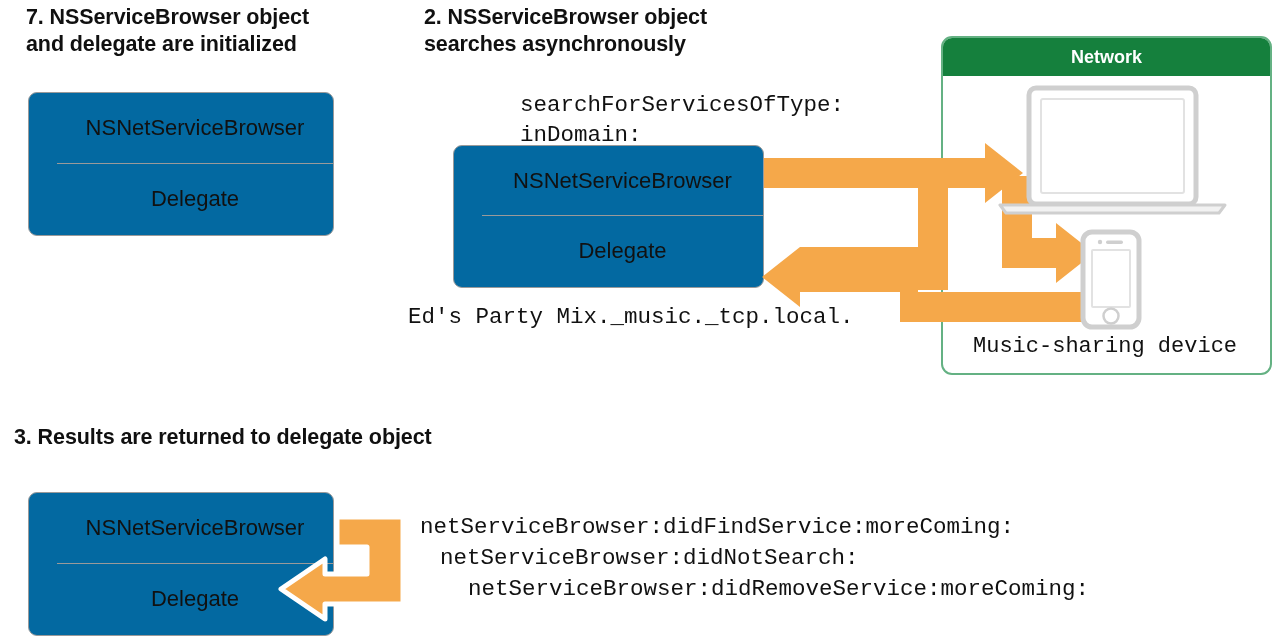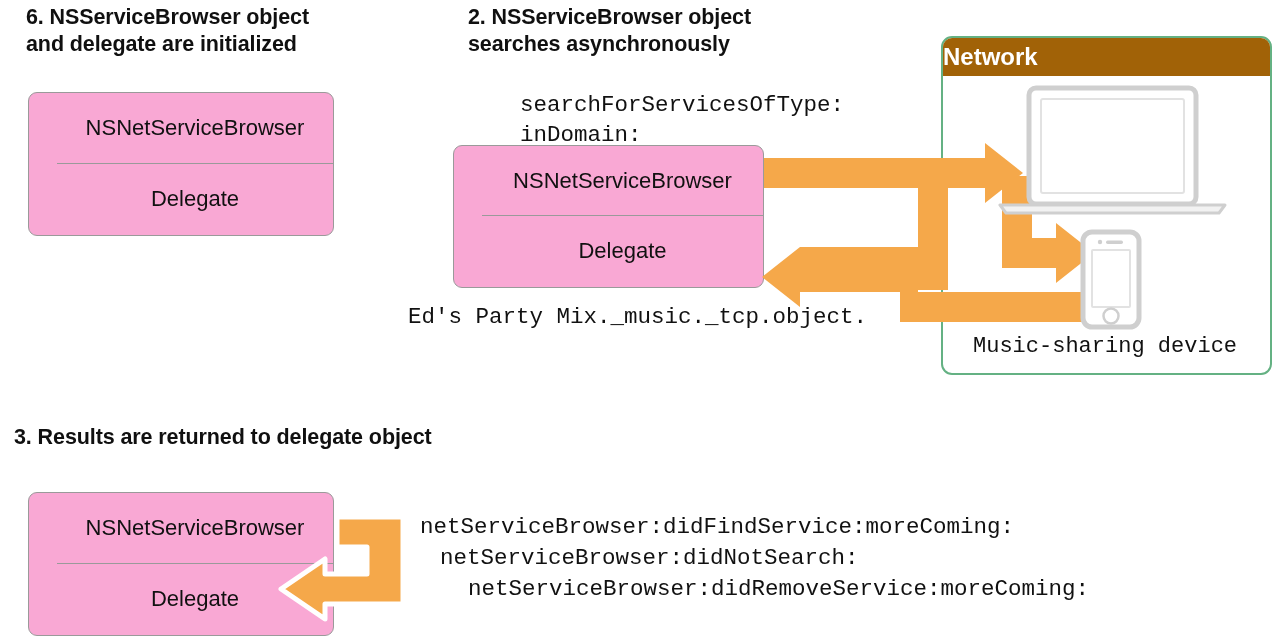--- a/index.html
+++ b/index.html
@@ -23,21 +23,21 @@
     font-weight: bold;
     font-size: 21.5px;
     line-height: 27px;
     color: #101010;
     letter-spacing: -0.1px;
     white-space: pre-line;
   }
 
   
   .obj-box {
-    background: #f9a8d4;
+    background: #0369a1;
     border: 1.5px solid #9a9a9a;
     border-radius: 9px;
     box-sizing: border-box;
     overflow: hidden;
     padding-left: 28px;
   }
   .obj-cell {
     display: flex;
     align-items: center;
     justify-content: center;
@@ -61,25 +61,26 @@
 
   
   .net-panel {
     border: 2px solid #64b183;
     border-radius: 11px;
     background: #ffffff;
     box-sizing: border-box;
     overflow: hidden;
   }
   .net-header {
-    background: #a16207;
+    background: #15803d;
     color: #ffffff;
     font-family: "Liberation Sans", sans-serif;
     font-weight: bold;
-    font-size: 24px;
+    font-size: 18px;
+    text-align: center;
     line-height: 38px;
     height: 38px;
   }
   .net-caption {
     text-align: left;
     font-family: Liberation Mono, monospace;
     font-size: 22px;
     color: #111111;
     margin-left: 32px;
   }
@@ -88,40 +89,40 @@
   svg.layer {
     position: absolute;
     left: 0;
     top: 0;
     pointer-events: none;
   }
 </style>
 </head>
 <body>
 
-<div class="abs step-heading" style="left:26px; top:4px; width:360px;">6. NSServiceBrowser object
+<div class="abs step-heading" style="left:26px; top:4px; width:360px;">7. NSServiceBrowser object
 and delegate are initialized</div>
 
 <div class="abs obj-box" style="left:28px; top:92px; width:306px; height:144px;">
   <div class="obj-cell top" style="height:71px;">NSNetServiceBrowser</div>
   <div class="obj-cell" style="height:70px;">Delegate</div>
 </div>
 
-<div class="abs step-heading" style="left:424px; top:4px; width:400px;margin-left:44px;">2. NSServiceBrowser object
+<div class="abs step-heading" style="left:424px; top:4px; width:400px;">2. NSServiceBrowser object
 searches asynchronously</div>
 
 <div class="abs code right" style="left:520px; top:90px; width:405px;">searchForServicesOfType:
 inDomain:</div>
 
 <div class="abs obj-box" style="left:453px; top:145px; width:311px; height:143px;">
   <div class="obj-cell top" style="height:70px;">NSNetServiceBrowser</div>
   <div class="obj-cell" style="height:70px;">Delegate</div>
 </div>
 
-<div class="abs code" style="left:408px; top:302px;">Ed's Party Mix._music._tcp.object.</div>
+<div class="abs code" style="left:408px; top:302px;">Ed's Party Mix._music._tcp.local.</div>
 
 <div class="abs net-panel" style="left:941px; top:36px; width:331px; height:339px;">
   <div class="net-header">Network</div>
 </div>
 
 <svg class="layer" width="1281" height="636" aria-hidden="true">
   <g fill="#f5a84a">
 
     <path d="M764,158 H985 V143 L1023,173 L985,203 V188 H764 Z"></path>
   </g>

